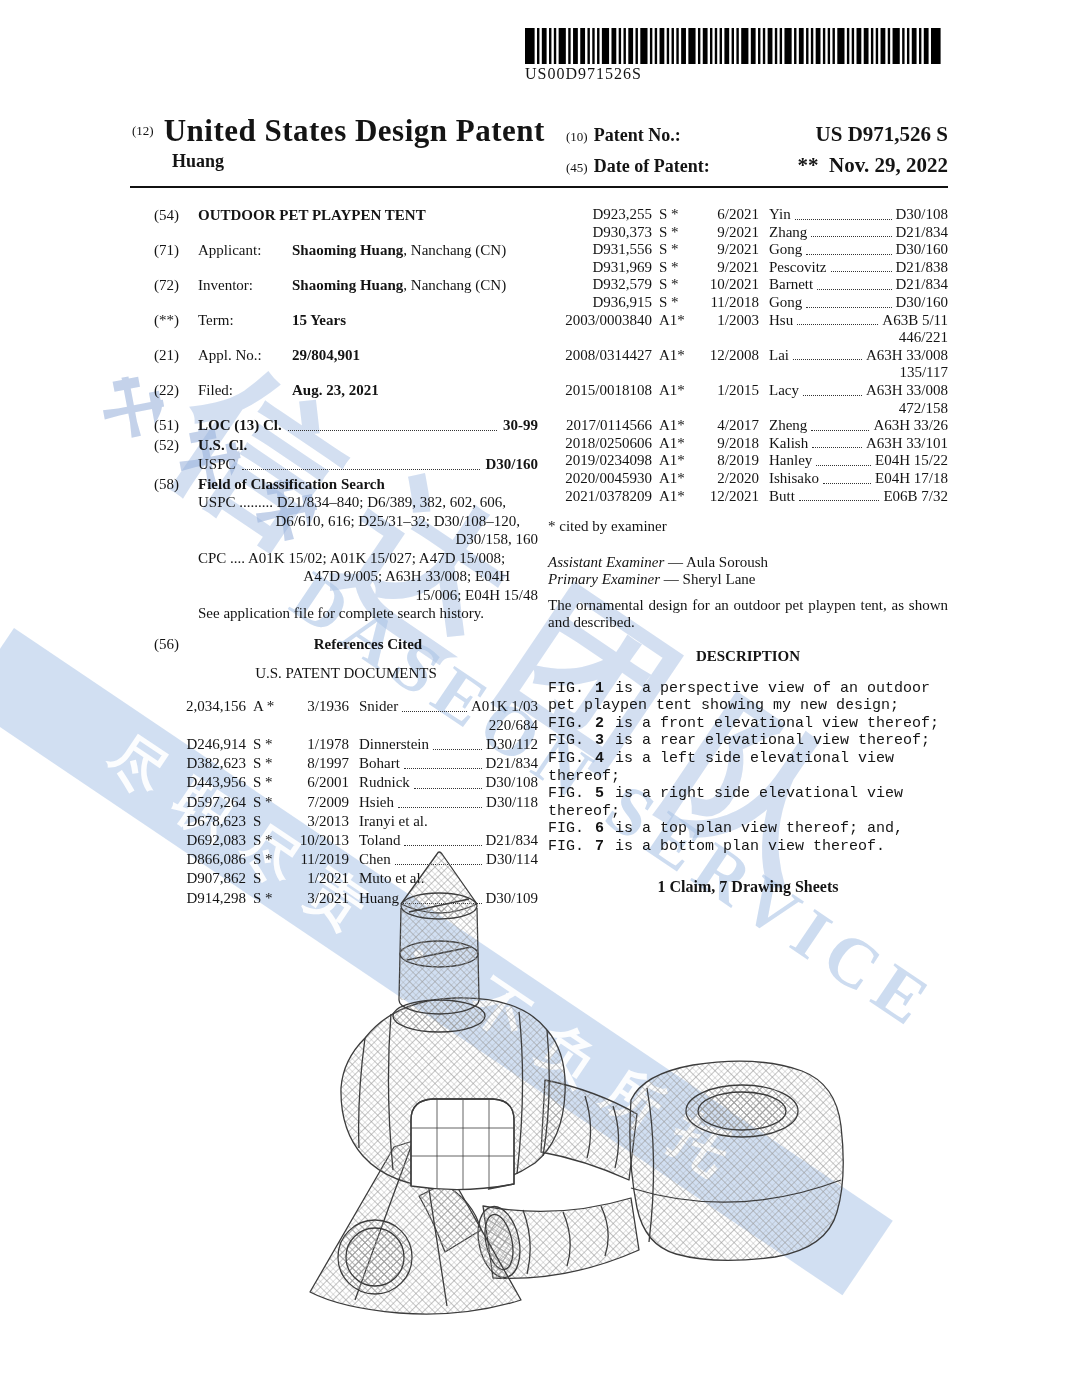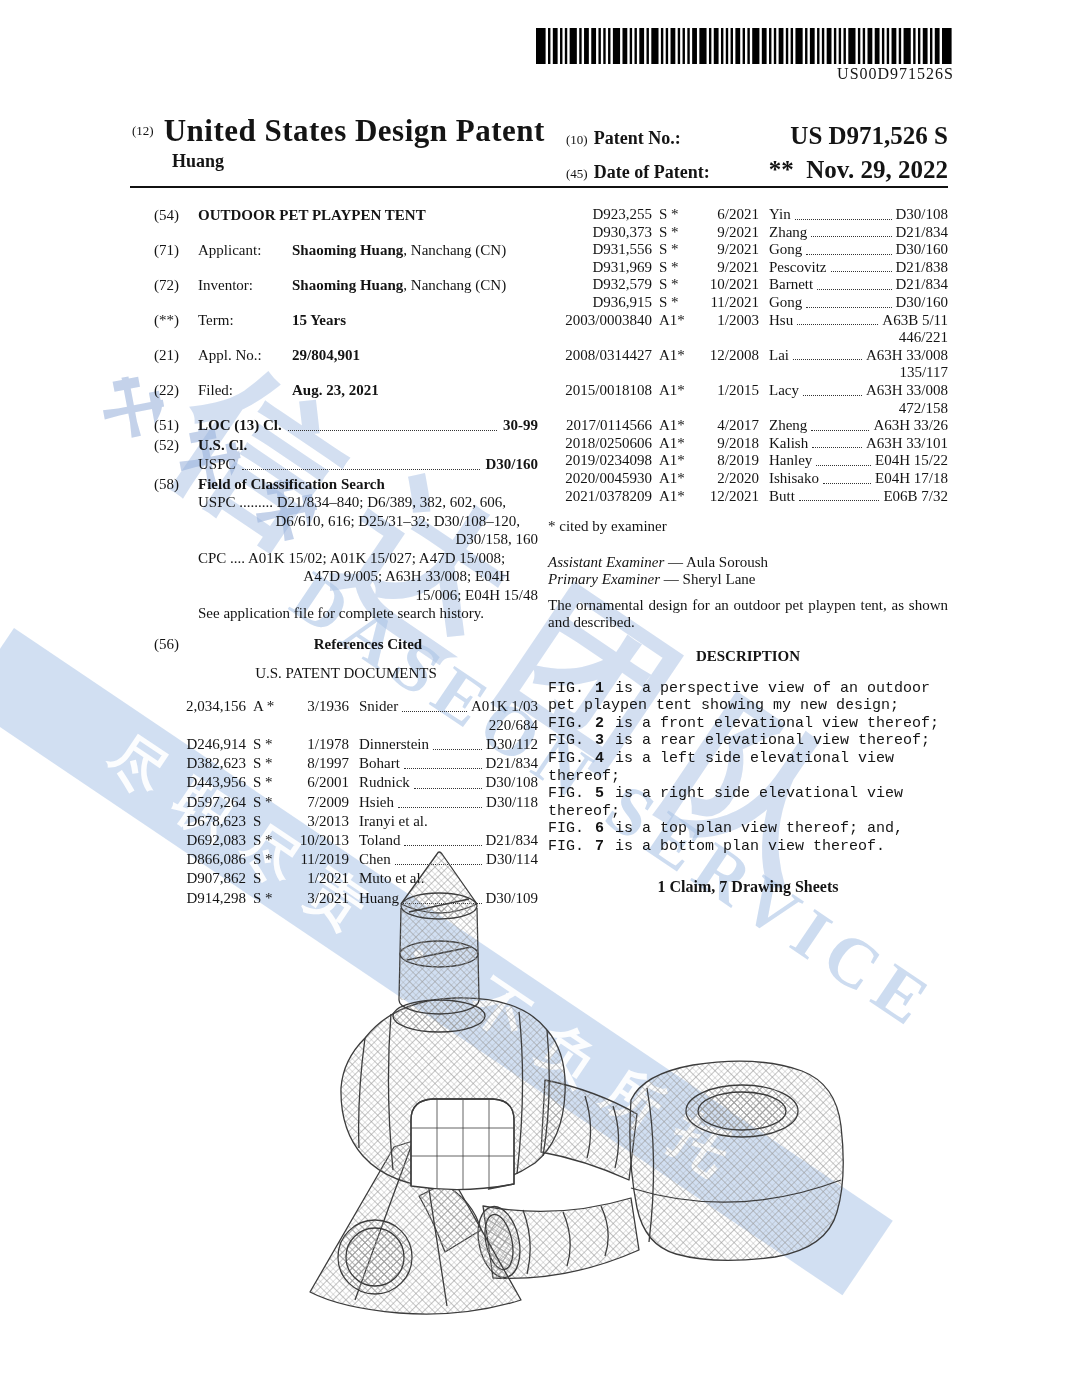--- a/index.html
+++ b/index.html
@@ -15,31 +15,31 @@
             color:rgba(137,166,213,0.50);}
   .wm-cn-big{left:252px;top:322px;transform:rotate(34deg);font-size:160px;font-weight:bold;
              letter-spacing:40px;color:rgba(150,179,221,0.42);}
   .wm-en{left:322px;top:556px;transform:rotate(34deg);font-size:70px;font-weight:bold;
          letter-spacing:10px;color:rgba(168,194,230,0.58);}
   .wm-ribbon{left:14px;top:628px;width:1060px;height:90px;transform:rotate(34deg);
              background:rgba(172,197,231,0.55);display:flex;align-items:center;justify-content:center;}
   .wm-ribbon span{font-size:56px;font-weight:bold;letter-spacing:24px;color:rgba(255,255,255,0.92);}
 
   
-  .barcode-wrap{position:absolute;left:536px;top:28px;width:418px;text-align:right;}
+  .barcode-wrap{position:absolute;left:525px;top:28px;width:418px;text-align:left;}
   .barcode{display:block;width:418px;height:36px;}
   .barcode-num{font-size:16px;letter-spacing:1px;margin-top:1px;}
   .hdr-left{position:absolute;left:132px;top:113px;}
   .tagsm{font-size:13px;vertical-align:6px;}
   .hdr-title{font-size:31px;font-weight:bold;letter-spacing:.5px;display:inline-block;margin-left:6px;}
   .hdr-inventor{font-size:18px;font-weight:bold;margin:2px 0 0 40px;}
   .hdr-right{position:absolute;left:566px;top:122px;width:382px;}
   .hdr-right .row{display:flex;align-items:baseline;margin-bottom:6px;}
   .hdr-right .lab{font-size:18px;font-weight:bold;margin-left:6px;}
-  .hdr-right .val{font-size:25px;font-weight:bold;margin-left:auto;}
+  .hdr-right .val{font-size:21px;font-weight:bold;margin-left:auto;}
   .hdr-rule{position:absolute;left:130px;top:186px;width:818px;border-top:2.2px solid #111;}
 
   
   .col-left{position:absolute;left:154px;top:206px;width:384px;font-size:15px;line-height:18.5px;}
   .col-right{position:absolute;left:548px;top:206px;width:400px;font-size:15px;line-height:17.6px;}
   b{font-weight:bold;}
   .fld{display:flex;margin-bottom:16.5px;}
   .fld .tag{width:44px;flex:none;}
   .fld .lbl{width:94px;flex:none;}
   .fld.tight{margin-bottom:1px;}
@@ -394,21 +394,21 @@
             <span class="ref-num">D932,579</span>
             <span class="ref-kind">S *</span>
             <span class="ref-date">10/2021</span>
             <span class="ref-name">Barnett</span>
             <span class="leader"></span>
             <span class="ref-cls">D21/834</span>
           </div>
           <div class="ref-row">
             <span class="ref-num">D936,915</span>
             <span class="ref-kind">S *</span>
-            <span class="ref-date">11/2021</span>
+            <span class="ref-date">11/2018</span>
             <span class="ref-name">Gong</span>
             <span class="leader"></span>
             <span class="ref-cls">D30/160</span>
           </div>
           <div class="ref-row">
             <span class="ref-num">2003/0003840</span>
             <span class="ref-kind">A1*</span>
             <span class="ref-date">1/2003</span>
             <span class="ref-name">Hsu</span>
             <span class="leader"></span>

